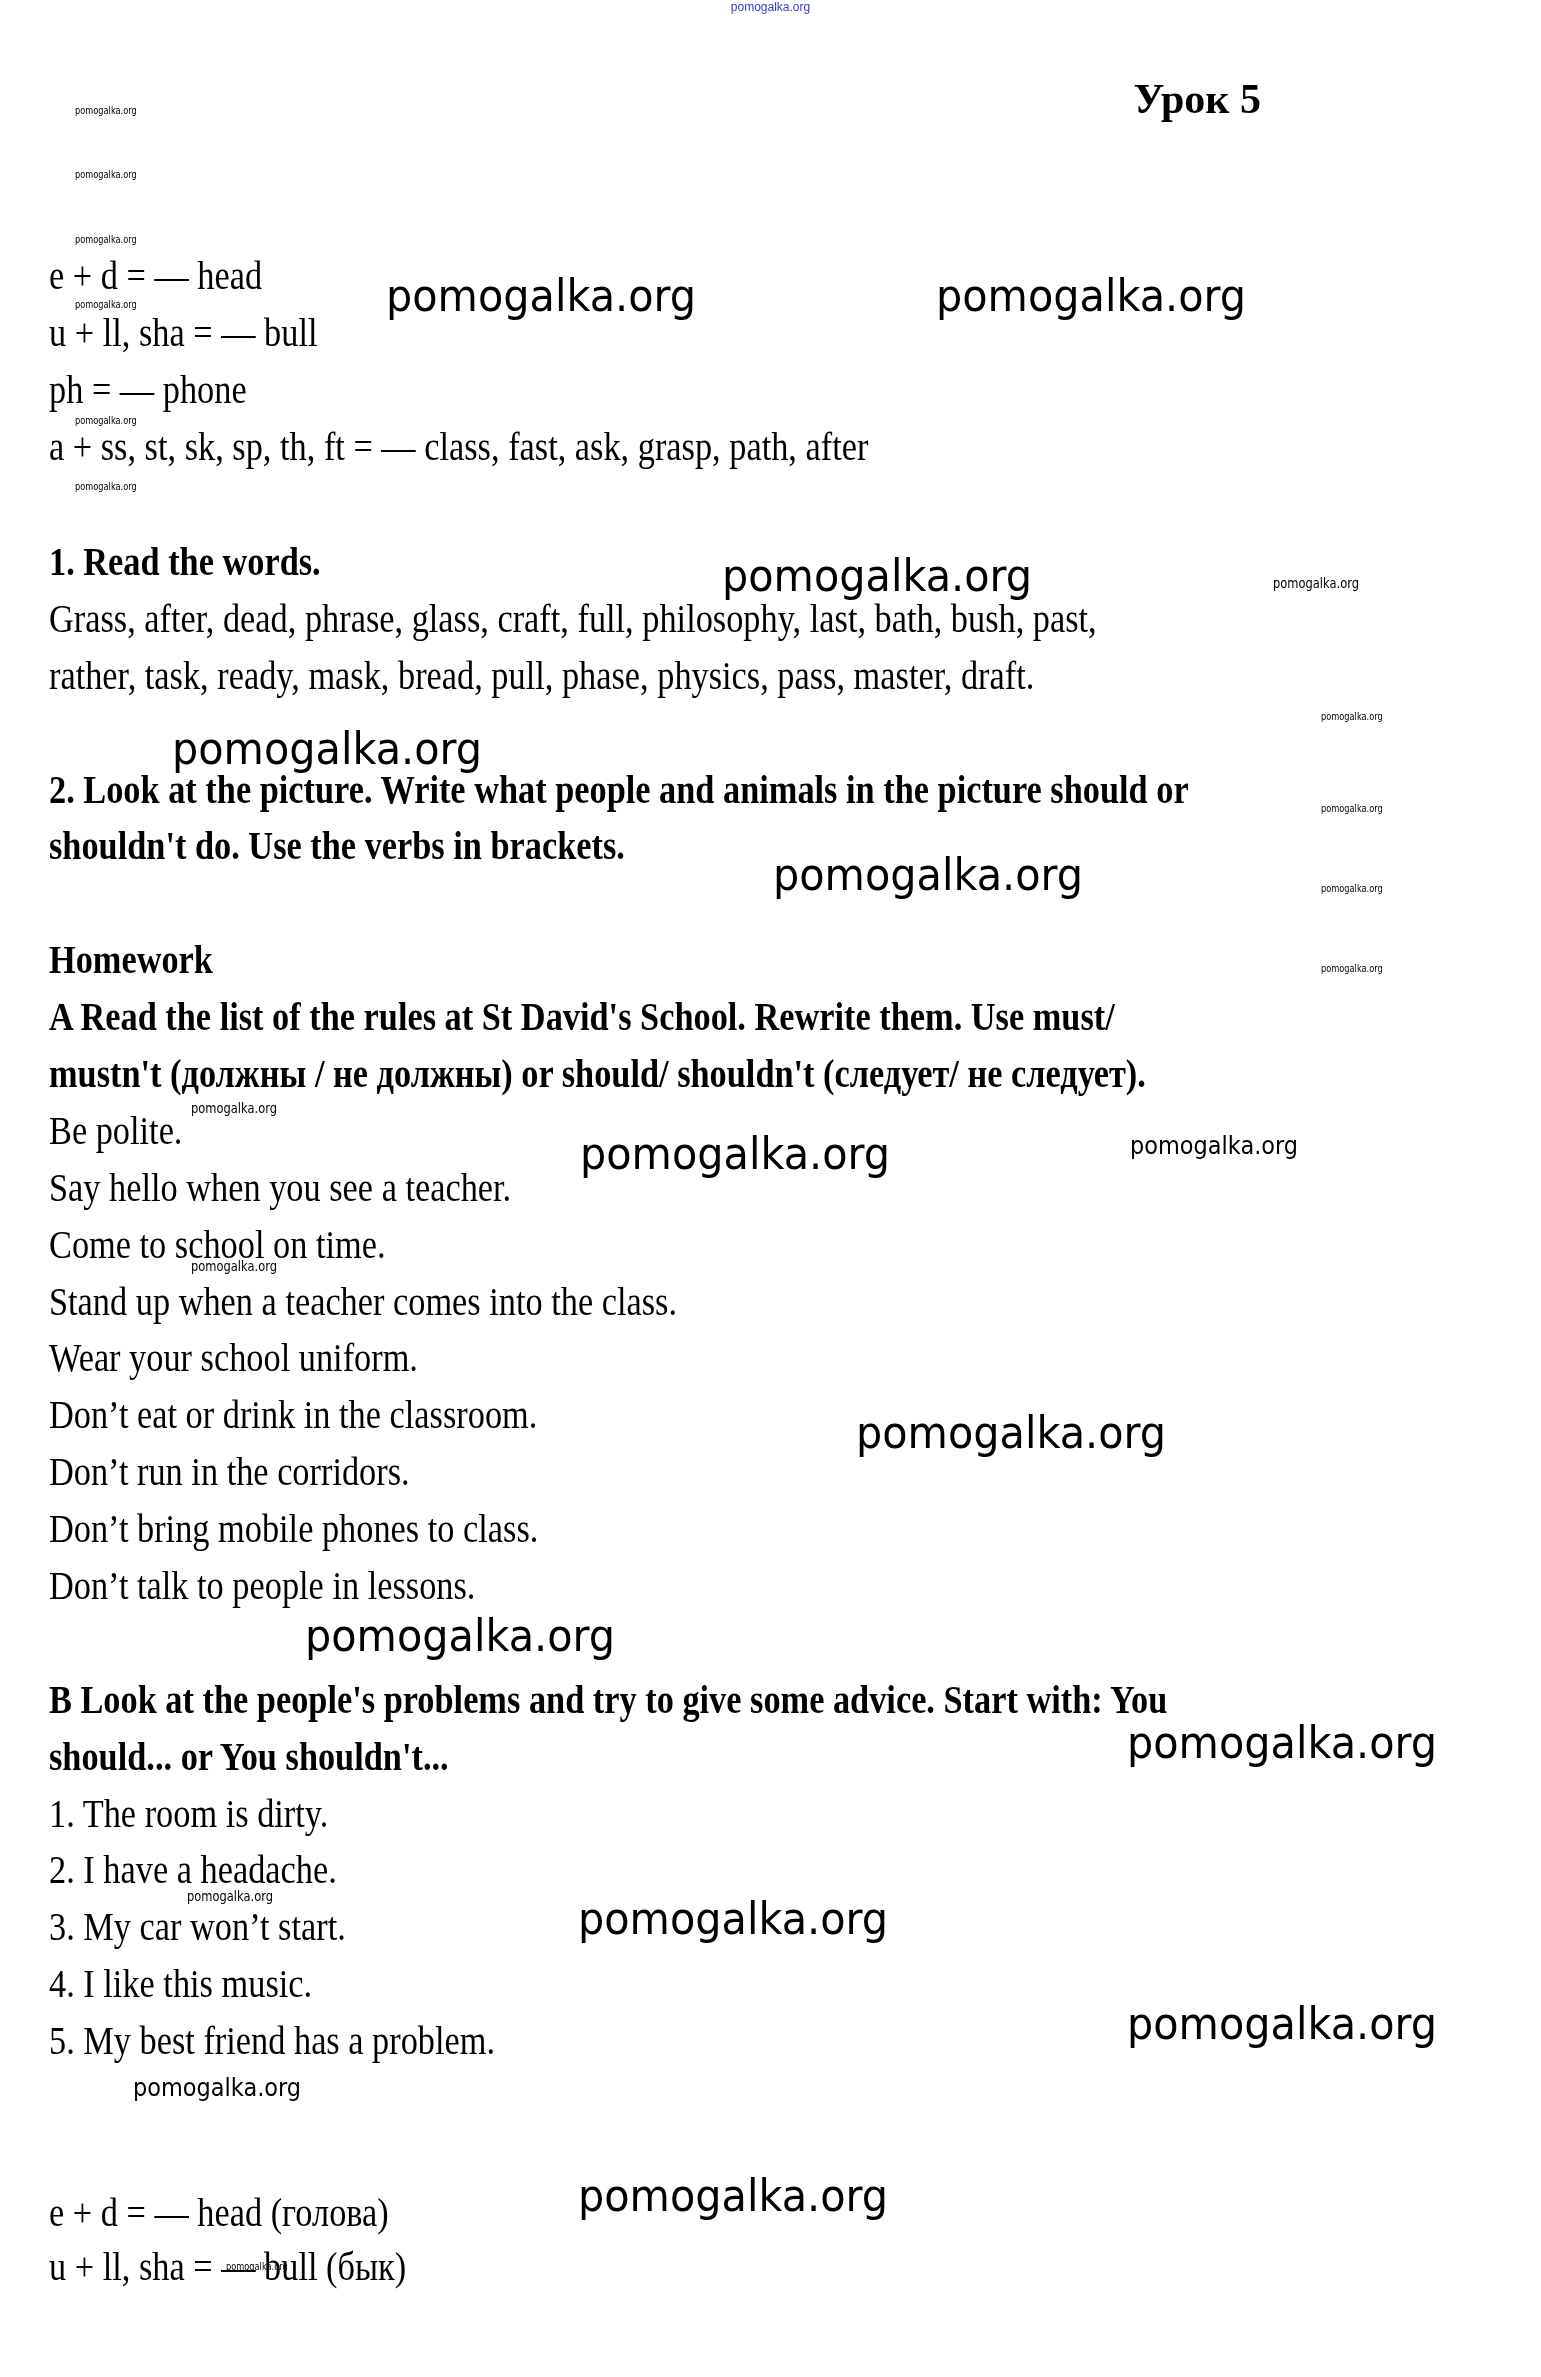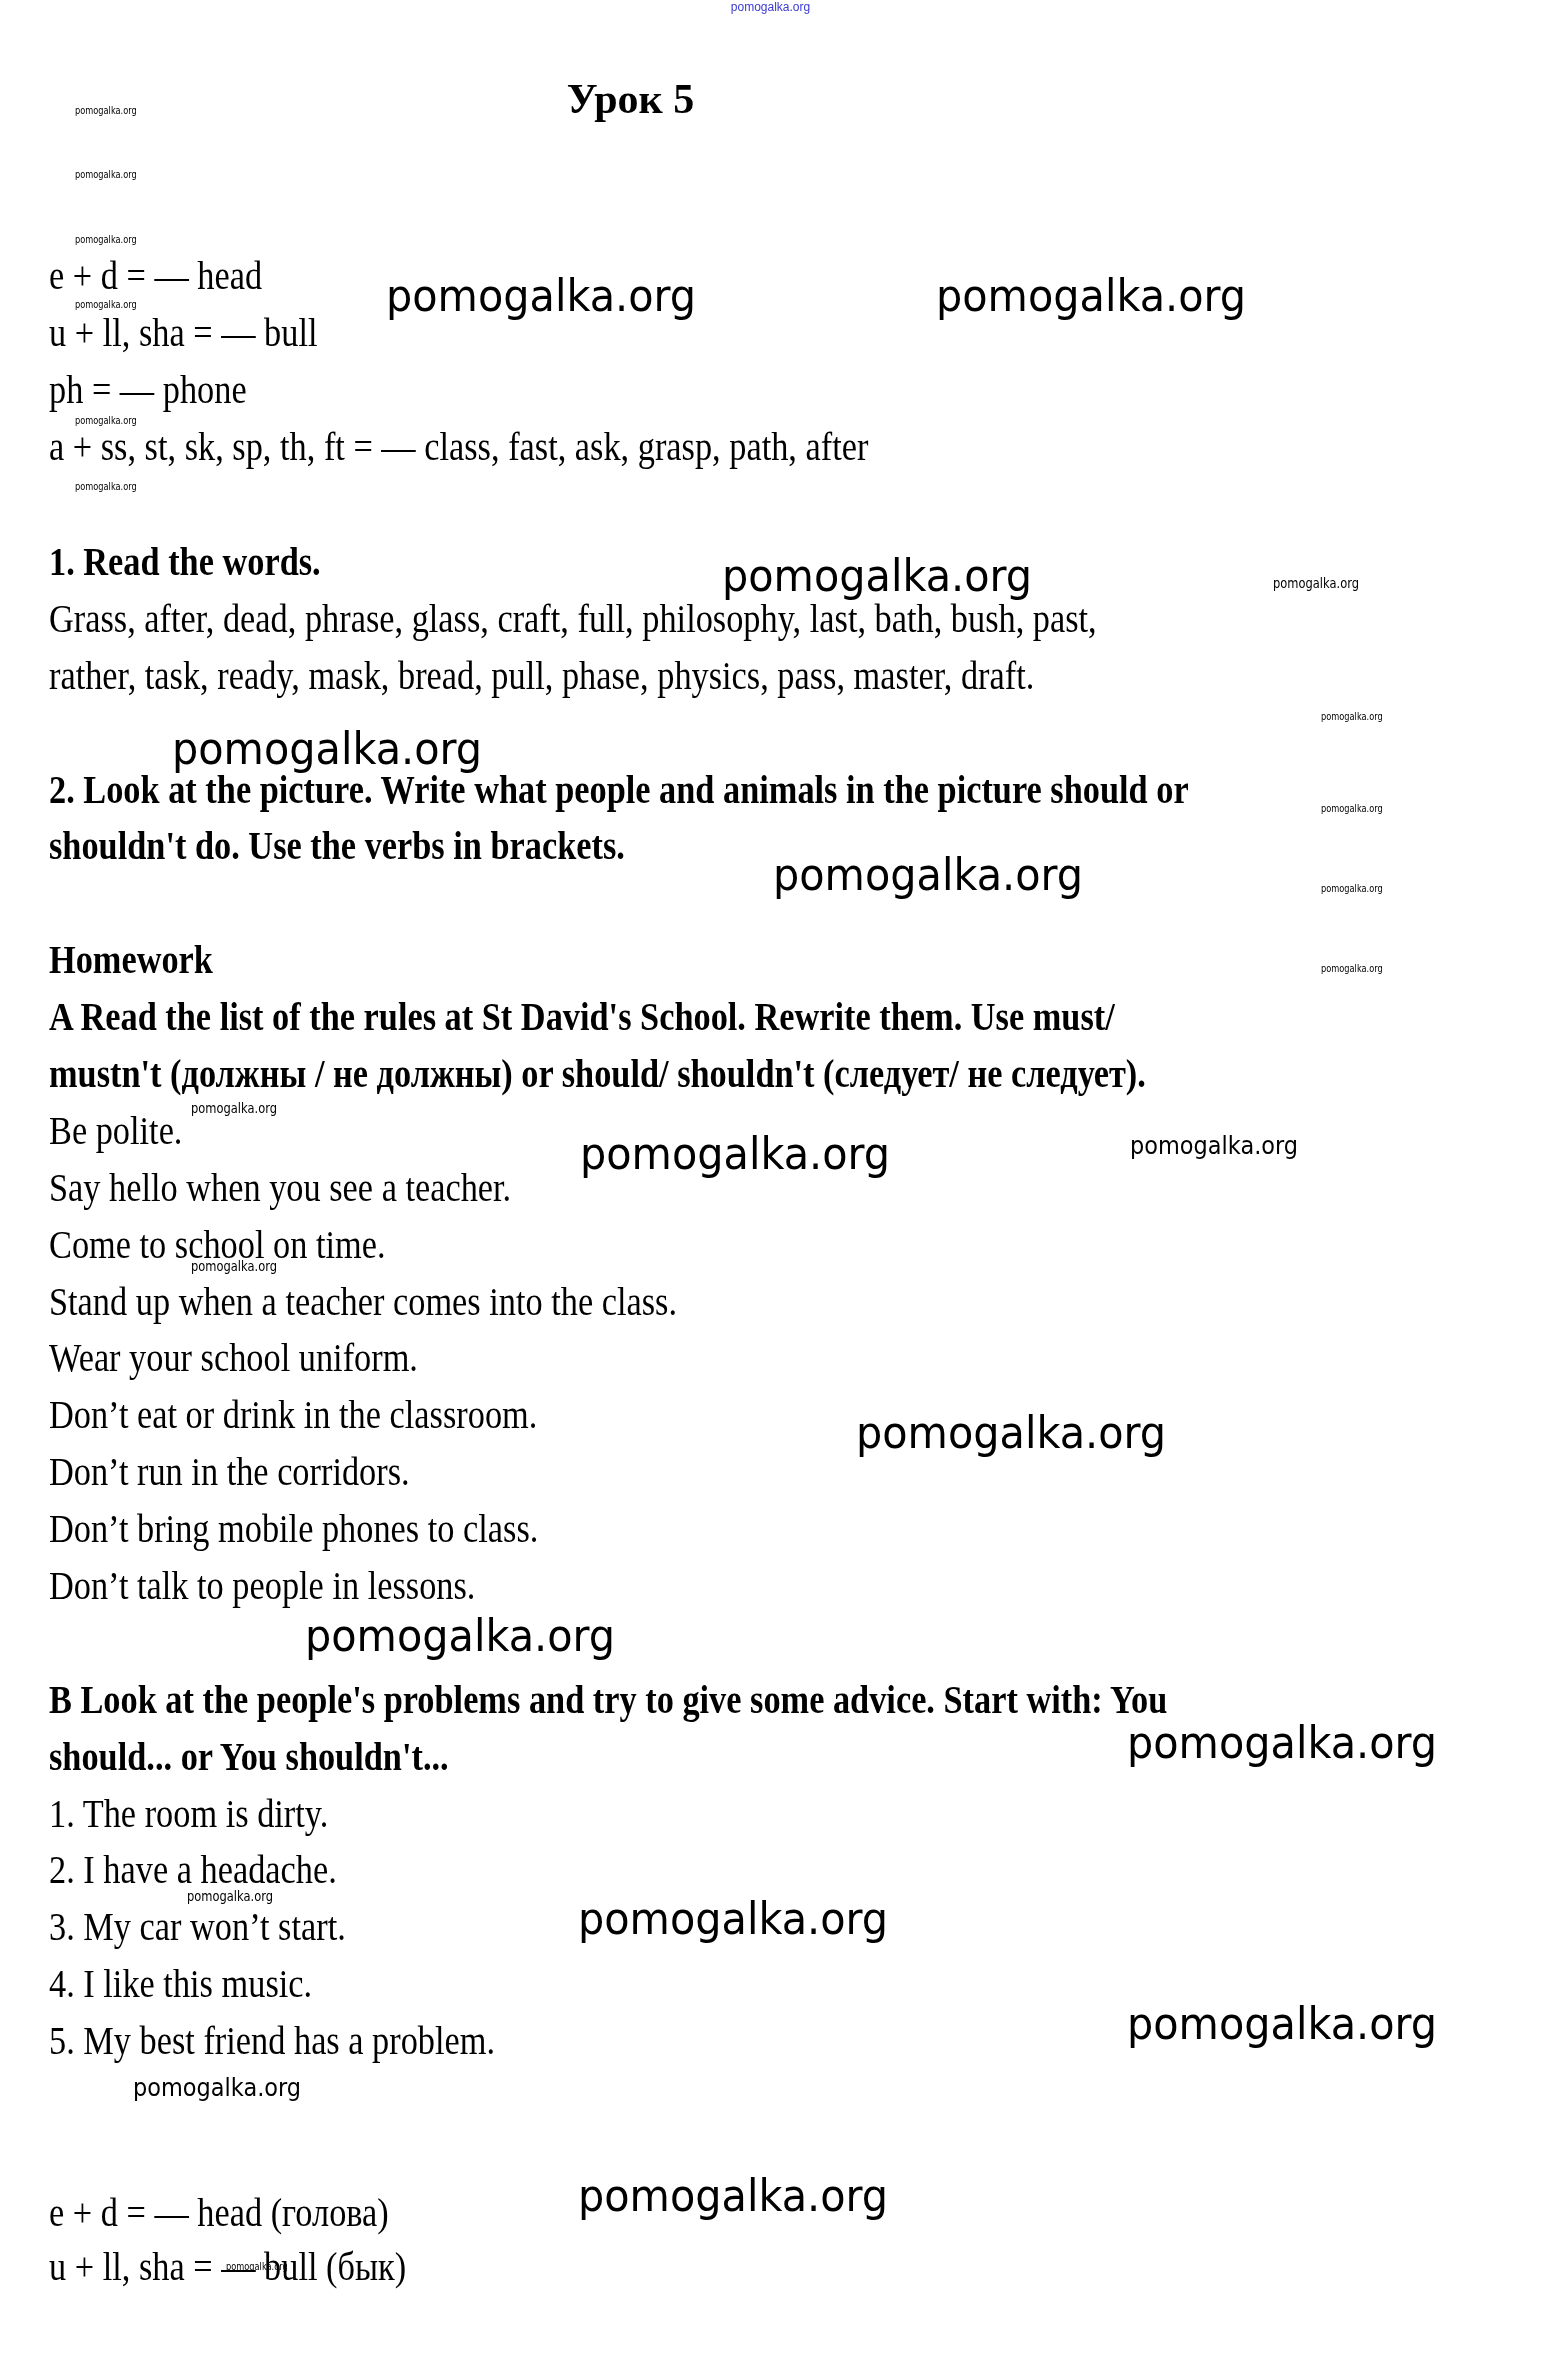--- a/index.html
+++ b/index.html
@@ -6,21 +6,21 @@
   body {
     width: 1541px; height: 2377px; position: relative; overflow: hidden;
     font-family: "Liberation Serif", serif; color: #000;
   }
   .abs { position: absolute; white-space: nowrap; }
   .top-link {
     left: 0; width: 1541px; top: 0; text-align: center;
     font-family: "Liberation Sans", sans-serif; font-size: 12px; color: #3b3bd0;
     text-decoration: none;
   }
-  .title { left: 0; width: 1261px; top: 75px; text-align: center; font-weight: bold; font-size: 42px; }
+  .title { left: 0; width: 1261px; top: 75px; text-align: right; font-weight: bold; font-size: 42px; }
   .line { left: 49px; font-size: 39px; transform-origin: left top; transform: scaleX(0.88); }
   .bold { font-weight: bold; }
   .wm-big { font-family: "DejaVu Sans", sans-serif; font-size: 45px; color: #000; transform-origin: left top; transform: scaleX(0.92); }
   .wm-med { font-family: "DejaVu Sans", sans-serif; font-size: 25.5px; color: #000; transform-origin: left top; transform: scaleX(0.88); }
   .wm-small { font-family: "DejaVu Sans", sans-serif; font-size: 13.5px; color: #000; transform-origin: left top; transform: scaleX(0.85); }
   .wm-tiny { font-family: "DejaVu Sans", sans-serif; font-size: 9.7px; color: #000; transform-origin: left top; transform: scaleX(0.85); }
 </style>
 </head>
 <body>
 

